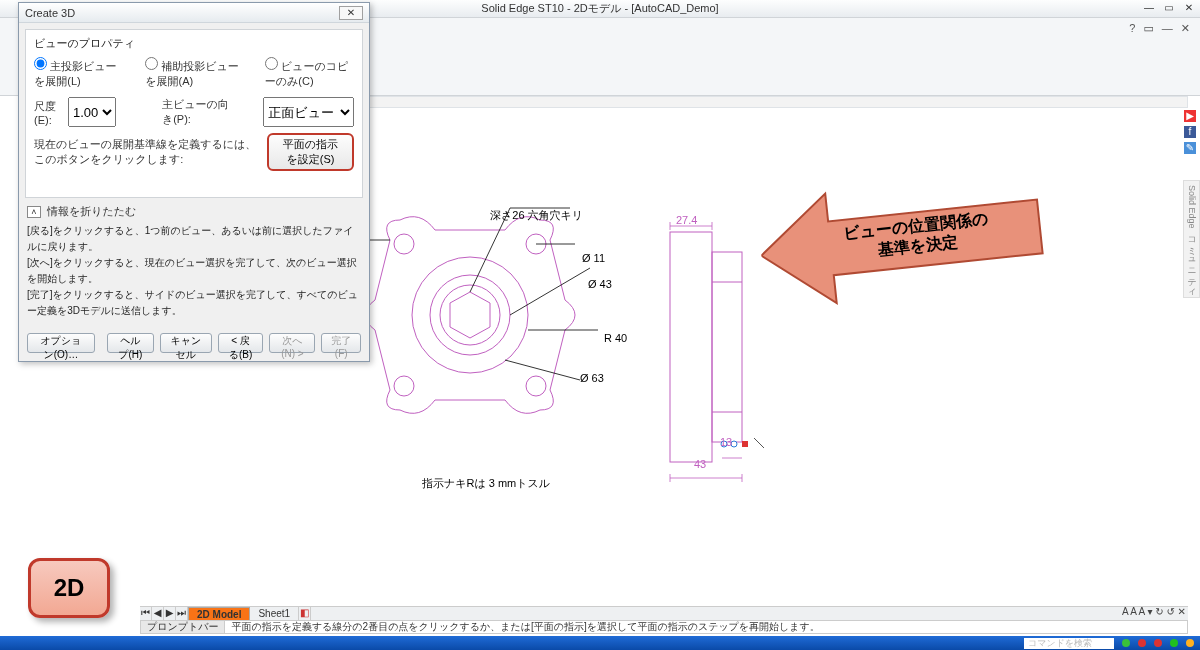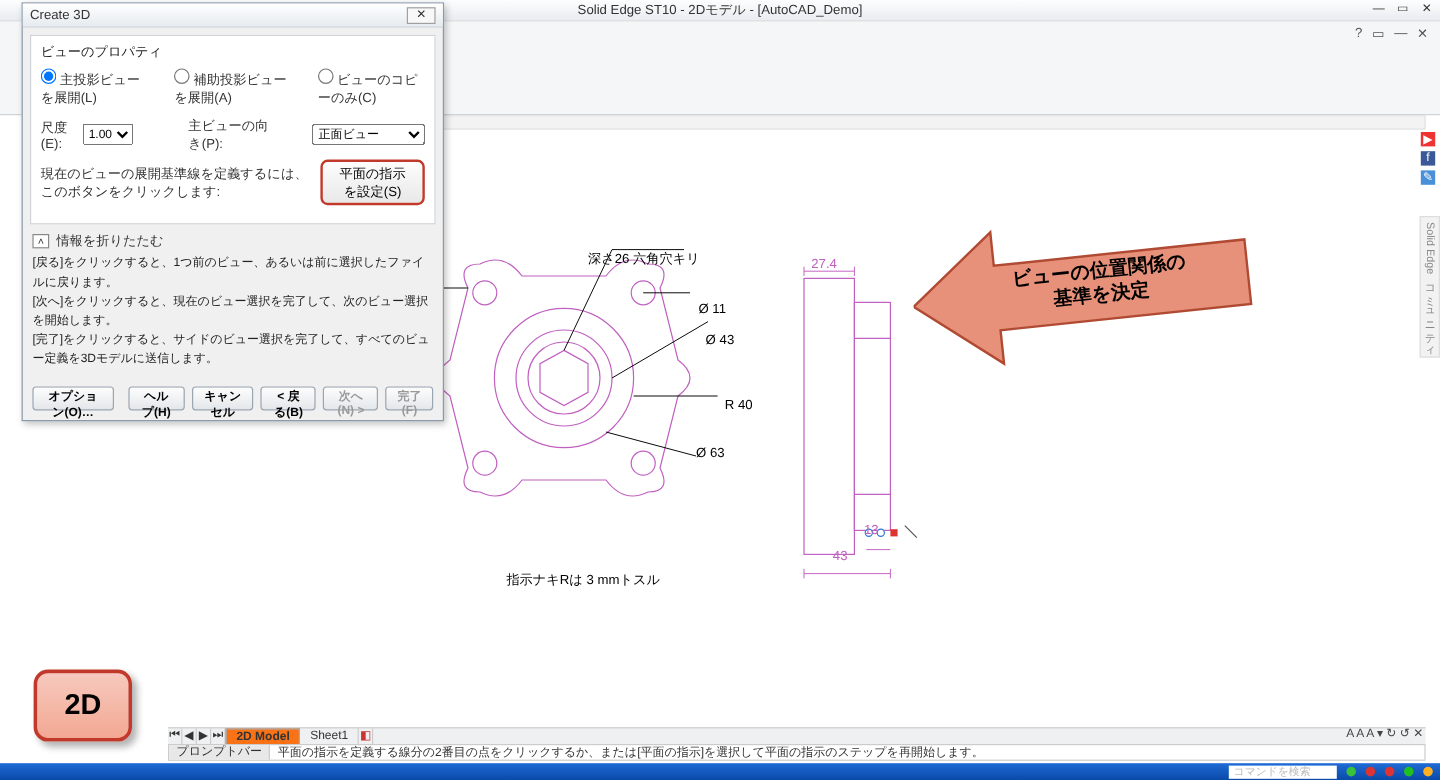--- a/index.html
+++ b/index.html
@@ -55,34 +55,34 @@
 .opts-right { position:absolute; right:14px; bottom:32px; height:14px; display:flex; gap:4px; font-size:10px; color:#444; align-items:center; }
 
 .taskbar { position:absolute; left:0; right:0; bottom:0; height:14px; background:linear-gradient(#1f6bd6,#0a4aa8); display:flex; align-items:center; justify-content:flex-end; padding:0 6px; gap:8px; }
 .taskbar .search { width:90px; height:11px; background:#fff; font-size:9px; color:#bbb; padding-left:4px; line-height:11px; }
 .taskbar .dot { width:8px; height:8px; border-radius:50%; }
 
 
 .dialog { position:absolute; top:2px; left:18px; width:352px; background:#f0f0f0; border:1px solid #8a9aac; box-shadow:2px 2px 6px rgba(0,0,0,.25); }
 .dialog .dthead { height:20px; background:linear-gradient(#fff,#e6ebef); display:flex; align-items:center; padding:0 6px; font-size:11px; justify-content:space-between; border-bottom:1px solid #cfd6dc; }
 .dialog .dthead .x { border:1px solid #a0a0a0; width:24px; height:14px; text-align:center; font-size:10px; line-height:12px; background:#f8f8f8; cursor:pointer; }
-.dialog .group { margin:6px; border:1px solid #d0d4d8; background:#fff; padding:6px 8px 9px; }
+.dialog .group { margin:6px; border:1px solid #d0d4d8; background:#fff; padding:6px 8px 20px; }
 .dialog .gtitle { font-size:11px; margin-bottom:6px; color:#1a1a1a; }
 .dialog label { font-size:11px; }
 .radiorow { display:flex; gap:24px; margin-bottom:8px; align-items:flex-start; }
 .fieldrow { display:flex; align-items:center; gap:6px; margin-bottom:6px; }
-.fieldrow select { font-size:10px; height:18px; }
+.fieldrow select { font-size:13px; height:30px; }
 .fieldrow .sel1 { width:56px; }
 .fieldrow .sel2 { width:128px;margin-left:28px; }
 .setbtn { border:2px solid #c0392b; border-radius:6px; padding:2px 10px; background:linear-gradient(#fdfdfd,#e8e8e8); font-size:11px; cursor:pointer; }
 .info-hdr { display:flex; align-items:center; gap:6px; margin:6px 8px 4px; font-size:11px; }
 .info-hdr .collapse { width:14px; height:12px; border:1px solid #888; text-align:center; line-height:10px; font-size:9px; background:#fff; cursor:pointer; }
 .info-body { margin:0 8px 8px; font-size:10px; line-height:16px; color:#222; }
 .btnrow { display:flex; gap:6px; padding:6px 8px 8px; }
-.btnrow button { font-size:10px; height:20px; padding:0 8px; background:linear-gradient(#fdfdfd,#e4e7ea); border:1px solid #9aa6b2; border-radius:3px; cursor:pointer;font-weight:bold; }
+.btnrow button { font-size:10px; height:20px; padding:0 8px; background:linear-gradient(#fdfdfd,#e4e7ea); border:1px solid #9aa6b2; border-radius:3px; cursor:pointer; }
 .btnrow button:disabled { color:#999; }
 
 
 .socials { position:absolute; right:2px; top:110px; width:14px; display:flex; flex-direction:column; gap:4px; }
 .socials span { width:12px; height:12px; font-size:10px; text-align:center; }
 .vtab { position:absolute; right:0; top:180px; writing-mode:vertical-rl; font-size:9px; color:#888; background:#f2f2f2; border:1px solid #ddd; padding:4px 1px; }
 
 </style>
 </head>
 <body>

